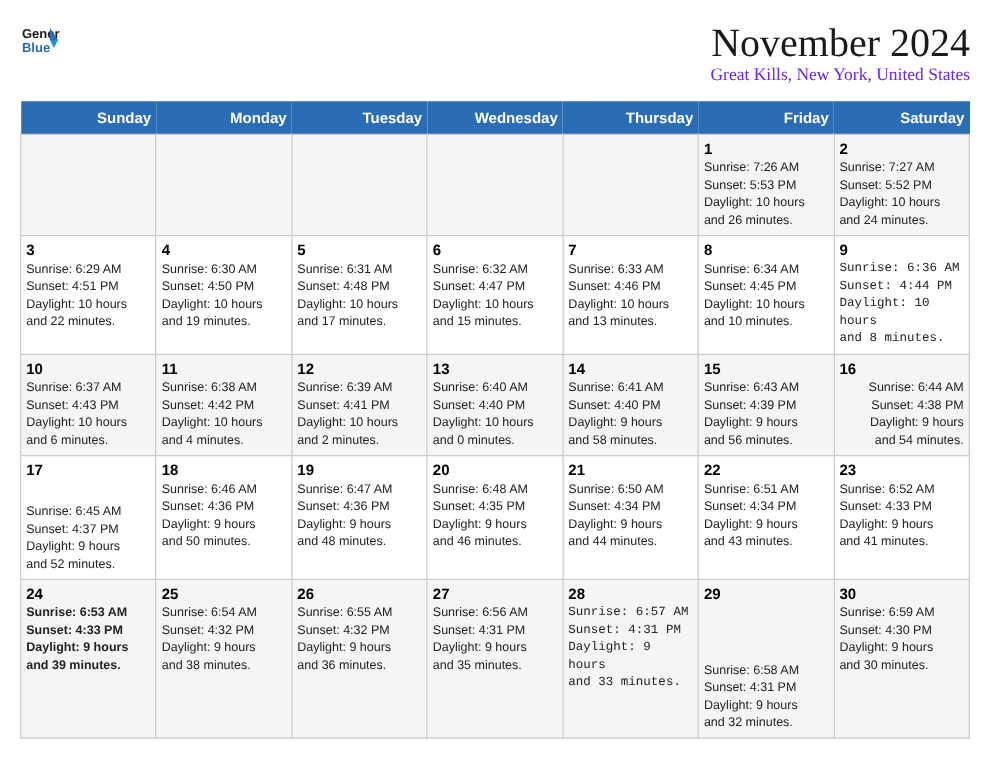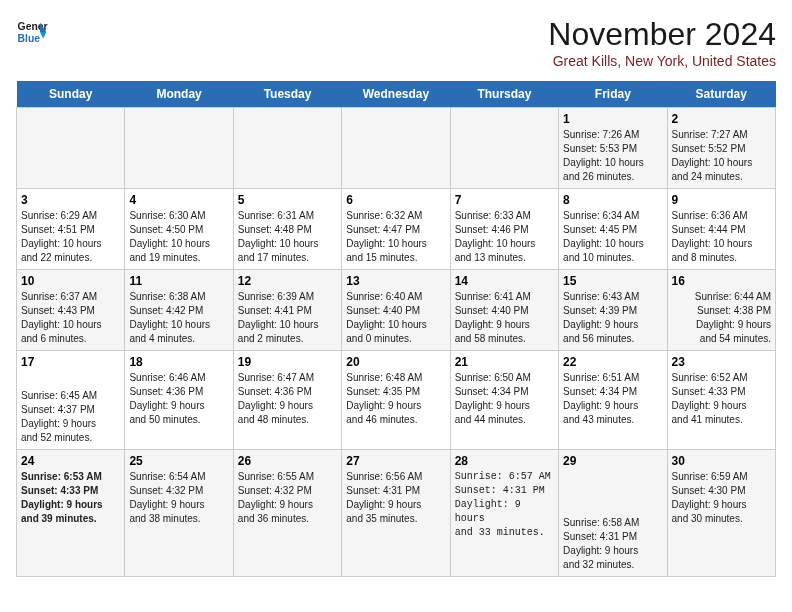--- a/index.html
+++ b/index.html
@@ -18,40 +18,40 @@
     }
     .logo {
       display: flex;
       align-items: center;
       gap: 4px;
     }
     .logo-icon {
       width: 32px;
       height: 32px;
     }
-    .title-area { text-align: right; }
+    .title-area { text-align: right; font-family: Liberation Serif, serif; }
     .month-title {
       font-size: 32px;
       font-weight: normal;
       color: #1a1a1a;
     }
     .location {
       font-size: 14px;
-      color: #7f1d1d;
+      color: #6d28d9;
     }
     table {
       width: 100%;
       border-collapse: collapse;
       font-size: 11px;
     }
     thead tr th {
       background-color: #2b6db5;
       color: #fff;
       padding: 6px 4px;
-      text-align: center;
+      text-align: right;
       font-size: 12px;
       font-weight: bold;
     }
     tbody tr td {
       border: 1px solid #ccc;
       vertical-align: top;
       padding: 4px;
       height: 80px;
       width: calc(100% / 7);
     }
@@ -164,21 +164,21 @@
         </td>
         <td>
           <span class="day-number">8</span>
           <div class="day-info" style="white-space: pre-line;">Sunrise: 6:34 AM
 Sunset: 4:45 PM
 Daylight: 10 hours
 and 10 minutes.</div>
         </td>
         <td>
           <span class="day-number">9</span>
-          <div class="day-info" style="white-space: pre-line;">Sunrise: 6:36 AM
+          <div class="day-info" style="white-space: pre-line; font-family: Liberation Mono, monospace;">Sunrise: 6:36 AM
 Sunset: 4:44 PM
 Daylight: 10 hours
 and 8 minutes.</div>
         </td>
       </tr>
       <tr>
         <td>
           <span class="day-number">10</span>
           <div class="day-info" style="white-space: pre-line;">Sunrise: 6:37 AM
 Sunset: 4:43 PM

